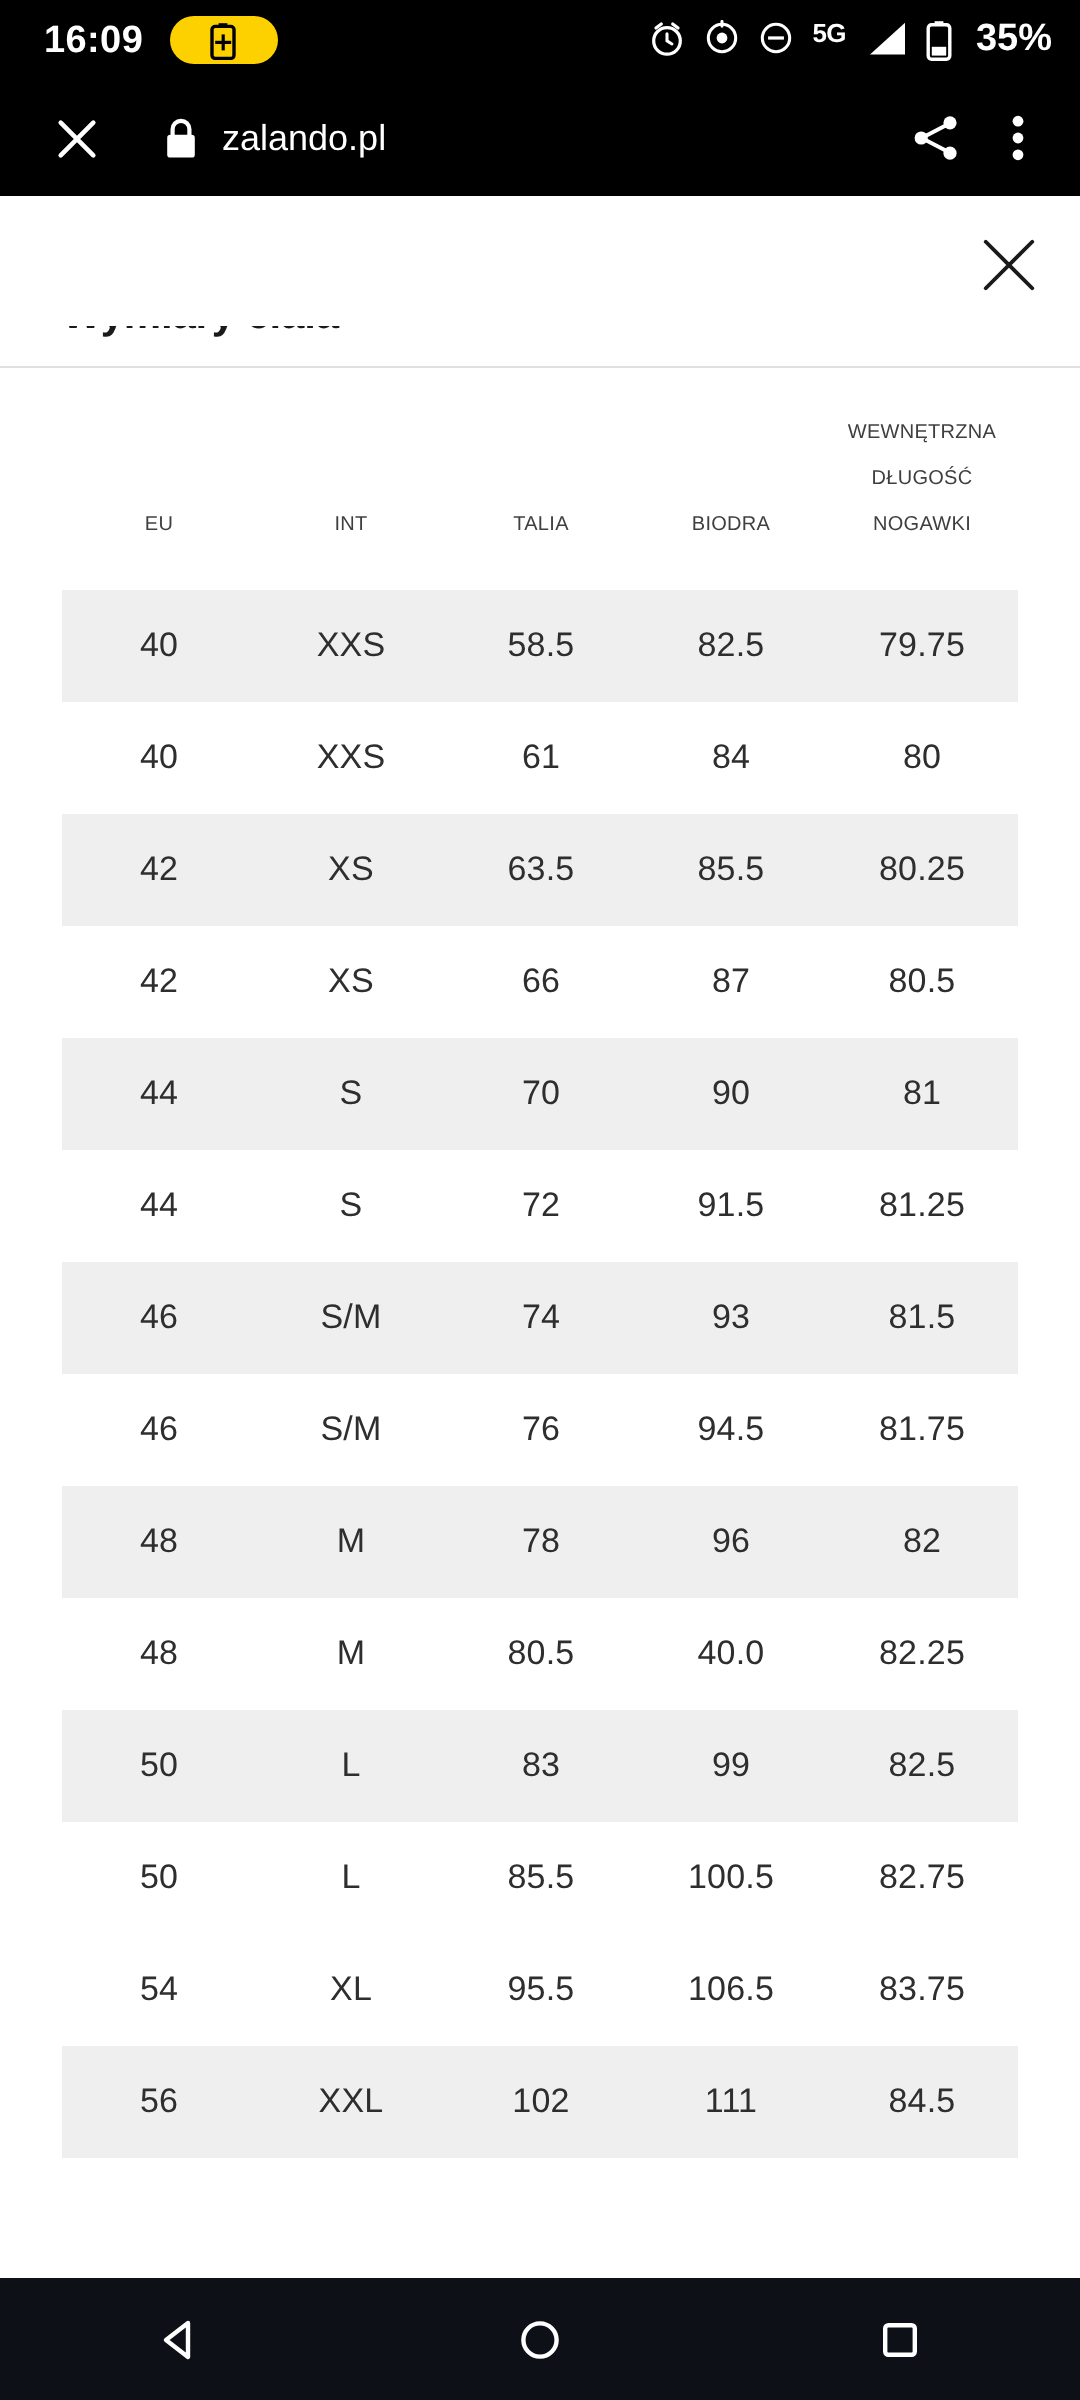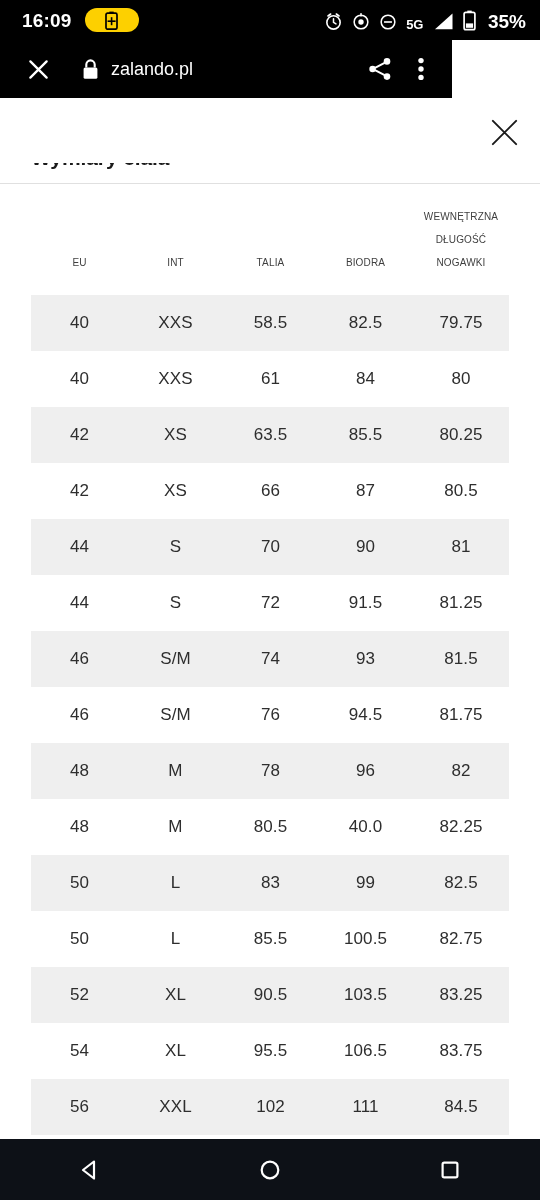--- a/index.html
+++ b/index.html
@@ -47,21 +47,21 @@
     height: 24px;
     border-radius: 12px;
     background: #FDD000;
     display: flex;
     align-items: center;
     justify-content: center;
   }
   .sb-spacer { flex: 1 1 auto; }
   .sb-right {
     display: flex;
-    align-items: flex-end;
+    align-items: flex-start;
     gap: 9px;
   }
   .sb-icon {
     display: flex;
     align-items: center;
     justify-content: center;
     line-height: 0;
   }
   .sb-5g {
     color: #ffffff;
@@ -75,21 +75,21 @@
     font-size: 19px;
     font-weight: bold;
     margin-left: 3px;
     line-height: 1;
   }
 
   
   .browserbar {
     position: absolute;
     top: 40px; left: 0;
-    width: 452px;
+    width: 540px;
     height: 58px;
     background: #000000;
     display: flex;
     align-items: center;
     box-sizing: border-box;
     padding: 0 14px 0 18px;
   }
   .bb-close {
     width: 40px; height: 40px;
     display: flex; align-items: center; justify-content: center;
@@ -444,27 +444,20 @@
               <td>99</td>
               <td>82.5</td>
             </tr>
             <tr class="even">
               <td>50</td>
               <td>L</td>
               <td>85.5</td>
               <td>100.5</td>
               <td>82.75</td>
             </tr>
-            <tr class="odd">
-              <td>52</td>
-              <td>XL</td>
-              <td>90.5</td>
-              <td>103.5</td>
-              <td>83.25</td>
-            </tr>
             <tr class="even">
               <td>54</td>
               <td>XL</td>
               <td>95.5</td>
               <td>106.5</td>
               <td>83.75</td>
             </tr>
             <tr class="odd">
               <td>56</td>
               <td>XXL</td>

